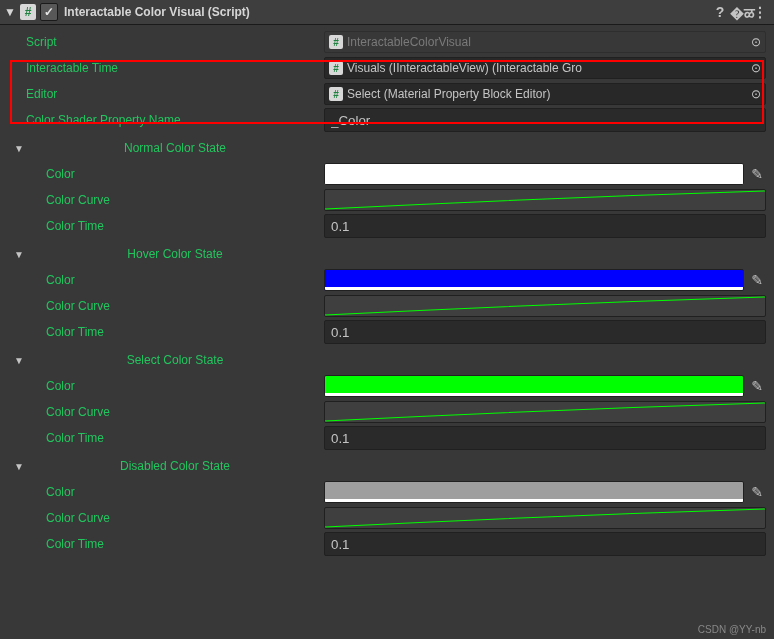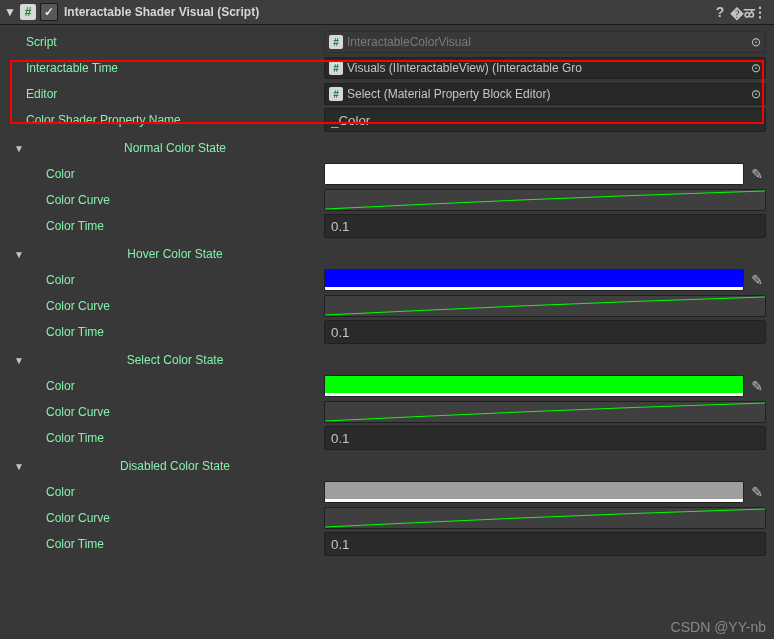--- a/index.html
+++ b/index.html
@@ -7,47 +7,47 @@
   .header{display:flex;align-items:center;height:24px;background:#3e3e3e;border-bottom:1px solid #1a1a1a;padding:0 4px;color:#d6d6d6;font-weight:bold;}
   .header .fold{width:12px;display:flex;justify-content:center;cursor:pointer;}
   .header .icon-box{width:16px;height:16px;background:#d8d8d8;display:flex;align-items:center;justify-content:center;color:#208040;font-weight:bold;font-size:12px;border-radius:2px;margin:0 4px;}
   .header .chk{width:16px;height:16px;display:flex;align-items:center;justify-content:center;border:1px solid #1a1a1a;background:#585858;border-radius:2px;margin-right:6px;color:#e6e6e6;}
   .header .title{flex:1;}
   .header .hicon{width:20px;text-align:center;color:#c4c4c4;cursor:pointer;font-size:14px;}
   .rows{padding-top:2px;}
   .row{display:flex;align-items:center;height:22px;padding-left:14px;padding-right:8px;margin-top:4px;}
   .row.group{margin-top:6px;margin-bottom:2px;}
   .row .fold{width:10px;color:#c4c4c4;cursor:pointer;font-size:10px;margin-right:2px;}
-  .row .label{width:298px;color:#86efac;}
+  .row .label{width:298px;color:#22c55e;}
   .row.sub .label{padding-left:20px;box-sizing:border-box;}
   .row.group .label{padding-left:0;text-align:center;}
   .objfield{flex:1;display:flex;align-items:center;background:#282828;border:1px solid #202020;border-radius:2px;height:20px;padding:0 4px;color:#c4c4c4;overflow:hidden;white-space:nowrap;position:relative;}
   .objfield .script-ico{display:inline-flex;width:14px;height:14px;background:#d8d8d8;color:#208040;font-size:10px;font-weight:bold;align-items:center;justify-content:center;border-radius:2px;margin-right:4px;}
   .objfield .picker{position:absolute;right:4px;top:3px;color:#c4c4c4;}
   .objfield.disabled{background:#383838;color:#7a7a7a;border-color:#2e2e2e;}
   .txtfield{flex:1;background:#2a2a2a;border:1px solid #202020;border-radius:2px;height:24px;padding:6px 6px;color:#c4c4c4;box-sizing:border-box;}
   .colorfield{flex:1;height:20px;border:1px solid #202020;border-radius:2px;position:relative;overflow:hidden;cursor:pointer;}
   .colorfield .alpha{position:absolute;bottom:0;left:0;right:0;height:3px;background:#000;}
   .colorfield .alpha .fill{height:100%;background:#fff;}
   .picker-ico{width:18px;text-align:center;color:#c4c4c4;margin-left:4px;cursor:pointer;font-size:14px;}
   .curvefield{flex:1;height:20px;background:#3f3f3f;border:1px solid #202020;border-radius:2px;position:relative;cursor:pointer;}
   .curvefield svg{position:absolute;left:0;top:0;width:100%;height:100%;}
-  .watermark{position:absolute;right:8px;bottom:4px;color:#888;font-size:14px;}
+  .watermark{position:absolute;right:8px;bottom:4px;color:#888;font-size:10px;}
   .highlight-box{position:absolute;left:10px;right:10px;top:60px;height:60px;border:2px solid #ff0000;pointer-events:none;}
 </style>
 </head>
 <body>
 
 <div class="component">
 
   <div class="header">
     <span class="fold">▼</span>
     <span class="icon-box">#</span>
     <span class="chk">✓</span>
-    <span class="title">Interactable Shader Visual (Script)</span>
+    <span class="title">Interactable Color Visual (Script)</span>
     <span class="hicon">?</span>
     <span class="hicon">�ळ</span>
     <span class="hicon">⋮</span>
   </div>
 
   <div class="rows">
 
     <div class="row">
       <span class="fold"></span>
       <span class="label">Script</span>

